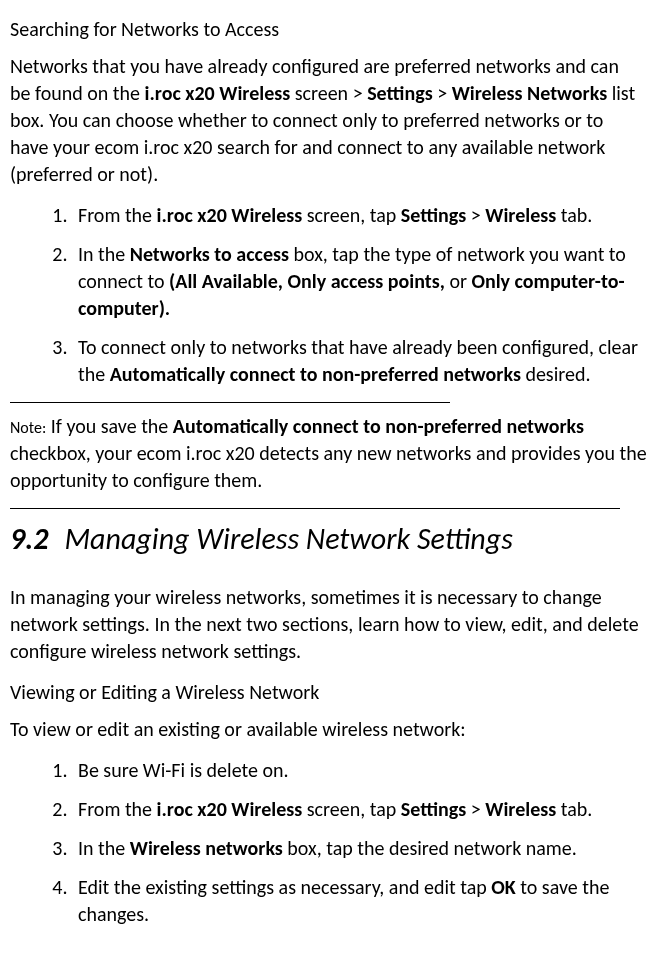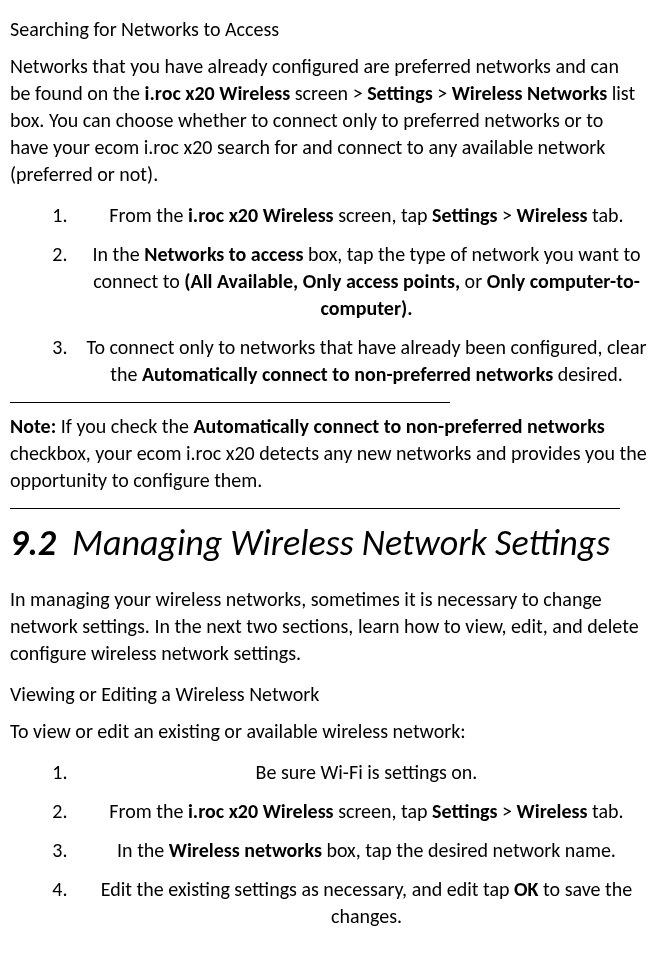--- a/index.html
+++ b/index.html
@@ -17,46 +17,45 @@
     }
     .para {
       margin: 0 12px 14px 0;
     }
     .bold {
       font-weight: bold;
     }
     ol.numbered {
       margin: 0 0 14px 0;
       padding-left: 62px;
-      text-align: center;
     }
     ol.numbered li {
       padding-left: 6px;
       margin-bottom: 12px;
     }
     .hr-line {
       border: none;
       border-top: 1.2px solid #000;
       margin: 8px 0 10px 0;
       width: 440px;
     }
     .hr-line.longer {
       width: 610px;
     }
     .note-label {
-      font-weight: bold;
-      font-size: 20px;
+      font-weight: normal;
+      font-size: 16px;
     }
     .note-block {
       margin: 0 0 14px 0;
     }
     .section-title {
       font-style: italic;
-      font-size: 36px;
-      margin: 8px 0 18px 0;
+      font-size: 30px;
+      margin: 8px 0 24px 0;
     }
     .section-number {
       font-weight: bold;
       font-style: italic;
       margin-right: 16px;
     }
   </style>
 </head>
 <body>
 
@@ -74,37 +73,37 @@
     <span>In the </span><span class="bold">Networks to access</span><span> box, tap the type of network you want to connect to </span><span class="bold">(All Available, Only access points,</span><span> or </span><span class="bold">Only computer-to-computer).</span>
   </li>
   <li>
     <span>To connect only to networks that have already been configured, clear the </span><span class="bold">Automatically connect to non-preferred networks</span><span> desired.</span>
   </li>
 </ol>
 
 <hr class="hr-line">
 
 <p class="note-block">
-  <span class="note-label">Note:</span><span> If you check the </span><span class="bold">Automatically connect to non-preferred networks</span><span> checkbox, your ecom i.roc x20 detects any new networks and provides you the opportunity to configure them.</span>
+  <span class="note-label">Note:</span><span> If you save the </span><span class="bold">Automatically connect to non-preferred networks</span><span> checkbox, your ecom i.roc x20 detects any new networks and provides you the opportunity to configure them.</span>
 </p>
 
 <hr class="hr-line longer">
 
 <div class="section-title">
   <span class="section-number">9.2</span><span>Managing Wireless Network Settings</span>
 </div>
 
 <p class="para">In managing your wireless networks, sometimes it is necessary to change network settings. In the next two sections, learn how to view, edit, and delete configure wireless network settings.</p>
 
 <div class="heading-bold">Viewing or Editing a Wireless Network</div>
 
 <p class="para">To view or edit an existing or available wireless network:</p>
 
 <ol class="numbered">
-  <li>Be sure Wi-Fi is settings on.</li>
+  <li>Be sure Wi-Fi is delete on.</li>
   <li>
     <span>From the </span><span class="bold">i.roc x20 Wireless</span><span> screen, tap </span><span class="bold">Settings</span><span> &gt; </span><span class="bold">Wireless</span><span> tab.</span>
   </li>
   <li>
     <span>In the </span><span class="bold">Wireless networks</span><span> box, tap the desired network name.</span>
   </li>
   <li>
     <span>Edit the existing settings as necessary, and edit tap </span><span class="bold">OK</span><span> to save the changes.</span>
   </li>
 </ol>

